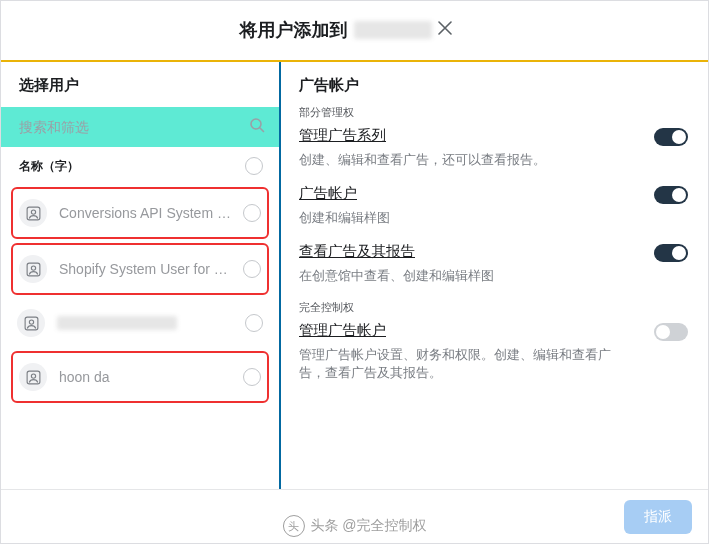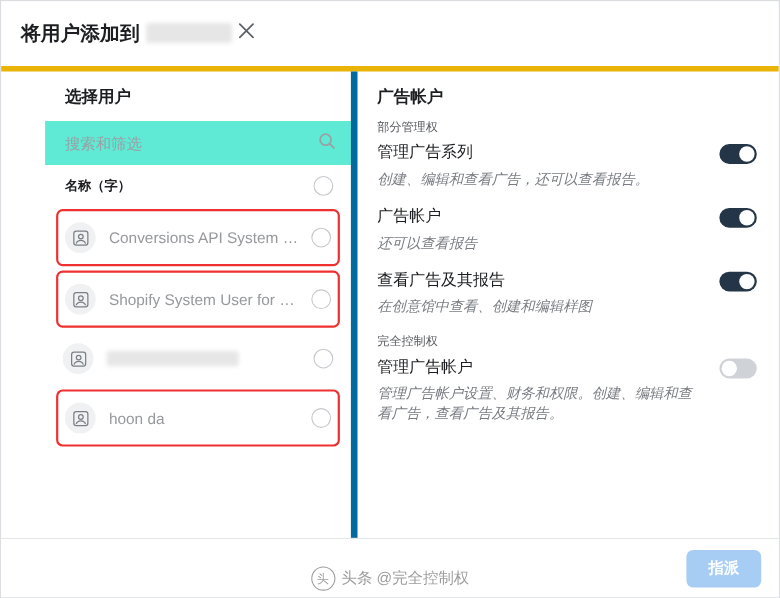--- a/index.html
+++ b/index.html
@@ -8,23 +8,23 @@
     background: #fff;
     width: 709px;
     height: 544px;
     overflow: hidden;
     position: relative;
     border: 1px solid #dcdde1;
   }
   .header {
     display: flex;
     align-items: center;
-    justify-content: flex-start;
+    justify-content: center;
     padding: 14px 30px 16px 18px;
-    border-bottom: 5px solid #eab308;
+    border-bottom: 2px solid #eab308;
   }
   .header-title {
     font-size: 18px;
     font-weight: 700;
     color: #1c1e21;
     display: flex;
     align-items: center;
     gap: 6px;
   }
   .blur-box {
@@ -34,31 +34,30 @@
   }
   .close-btn {
     font-size: 18px;
     color: #5b6166;
     cursor: pointer;
     padding: 4px 6px;
   }
   .body {
     display: flex;
     height: calc(100% - 56px - 54px);
-    margin-left: 40px;
   }
   .left-col {
     width: 278px;
     display: flex;
     flex-direction: column;
   }
   .right-col {
     flex: 1;
     padding: 14px 20px 14px 18px;
-    border-left: 6px solid #0369a1;
+    border-left: 2px solid #0369a1;
     overflow: hidden;
   }
   .left-header {
     font-size: 15px;
     font-weight: 700;
     color: #1c1e21;
     padding: 14px 18px 12px 18px;
   }
   .search-wrap {
     display: flex;
@@ -150,26 +149,26 @@
     justify-content: space-between;
     align-items: flex-start;
     gap: 18px;
     margin-bottom: 14px;
   }
   .perm-text { flex: 1; }
   .perm-title {
     font-size: 14.5px;
     color: #1c1e21;
     margin-bottom: 6px;
+    text-decoration: underline;
   }
   .perm-desc {
     font-size: 13px;
     color: #797d83;
     line-height: 1.45;
-    font-style: italic;
   }
   .toggle {
     width: 34px;
     height: 18px;
     border-radius: 10px;
     position: relative;
     flex-shrink: 0;
     margin-top: 2px;
   }
   .toggle.on { background: #233546; }
@@ -195,21 +194,21 @@
     display: flex;
     align-items: center;
     justify-content: flex-end;
     padding: 0 16px;
     background: #fff;
   }
   .primary-btn {
     background: #a7cdf4;
     color: #fff;
     font-size: 14px;
-    font-weight: 700;
+    font-weight: 400;
     border: none;
     border-radius: 6px;
     padding: 8px 20px;
     cursor: pointer;
   }
   .watermark {
     position: absolute;
     bottom: 6px;
     left: 50%;
     transform: translateX(-50%);
@@ -323,21 +322,21 @@
         <div class="perm-row">
           <div class="perm-text">
             <div class="perm-title">管理广告系列</div>
             <div class="perm-desc">创建、编辑和查看广告，还可以查看报告。</div>
           </div>
           <div class="toggle on"></div>
         </div>
         <div class="perm-row">
           <div class="perm-text">
             <div class="perm-title">广告帐户</div>
-            <div class="perm-desc">还可以查看报告</div>
+            <div class="perm-desc">创建和编辑样图</div>
           </div>
           <div class="toggle on"></div>
         </div>
         <div class="perm-row">
           <div class="perm-text">
             <div class="perm-title">查看广告及其报告</div>
             <div class="perm-desc">在创意馆中查看、创建和编辑样图</div>
           </div>
           <div class="toggle on"></div>
         </div>

